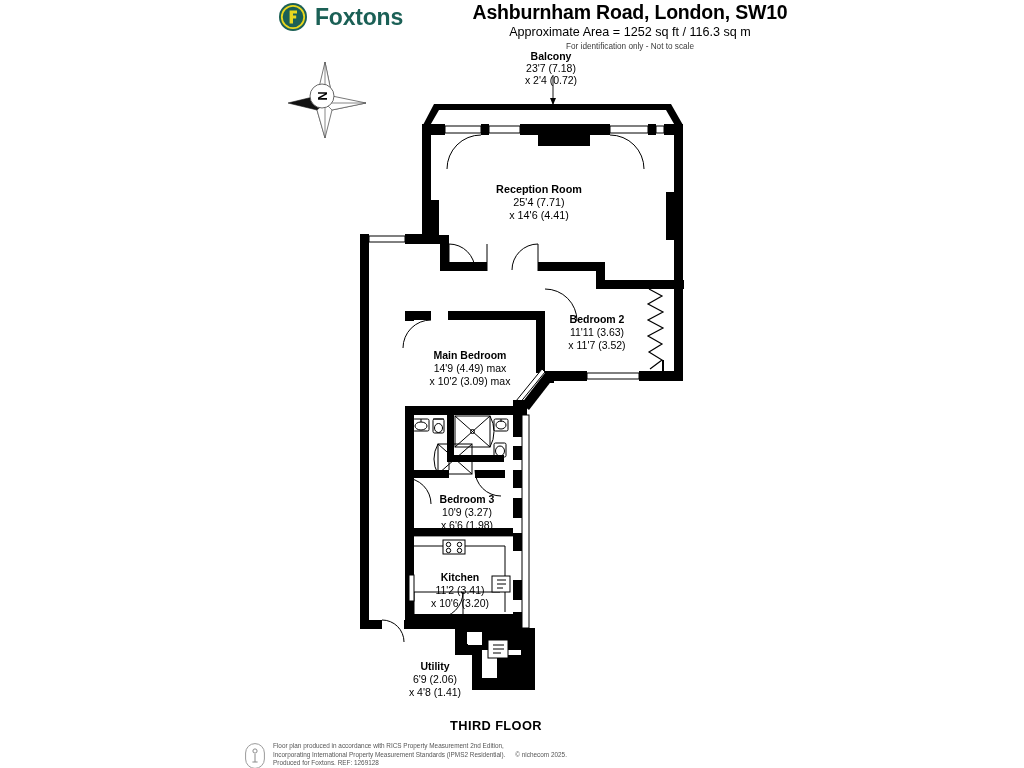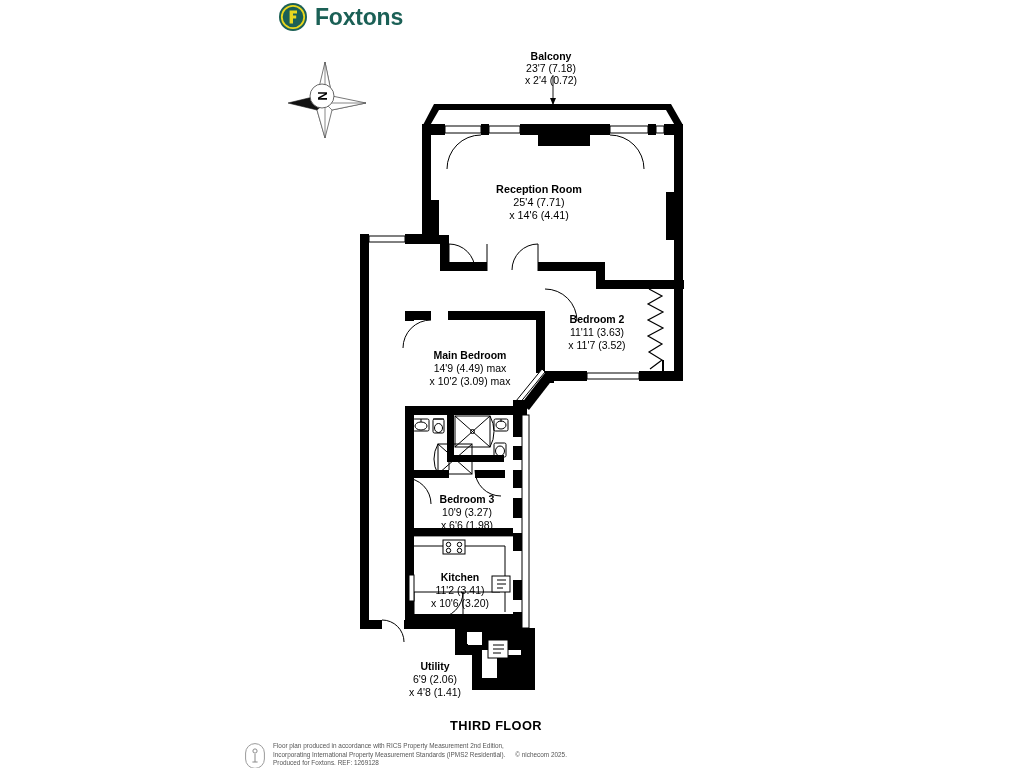--- a/index.html
+++ b/index.html
@@ -102,20 +102,25 @@
   <div id="brand">
     <svg id="brand-logo" width="30" height="30" viewBox="0 0 30 30">
       <circle cx="15" cy="15" r="14" fill="#1b6056"></circle>
       <circle cx="15" cy="15" r="11.2" fill="none" stroke="#e8d71e" stroke-width="1.8"></circle>
       <circle cx="15" cy="15" r="9.2" fill="#1b6056"></circle>
       <path d="M11.6 8.6 L19.0 8.6 L19.0 11.6 L15.0 11.6 L15.0 13.6 L18.2 13.6 L18.2 16.5 L15.0 16.5 L15.0 21.6 L11.6 21.6 Z" fill="#e8d71e"></path>
     </svg>
     <div id="brand-name">Foxtons</div>
   </div>
 
+  <div id="title-block">
+    <div id="page-title">Ashburnham Road, London, SW10</div>
+    <div id="approx-area">Approximate Area = 1252 sq ft / 116.3 sq m</div>
+    <div id="identification-note">For identification only - Not to scale</div>
+  </div>
 
 </div>
 
 <div id="plan-wrap">
 <svg id="floorplan-svg" width="1024" height="768" viewBox="0 0 1024 768">
 
   <g>
 
     <path d="M325 62 L332 96 L366 103 L332 110 L325 138 L317 110 L288 103 L317 96 Z" fill="#ffffff" stroke="#555555" stroke-width="0.8"></path>
     <path d="M325 62 L332 96 L325 103 Z" fill="#ffffff" stroke="#555555" stroke-width="0.7"></path>

